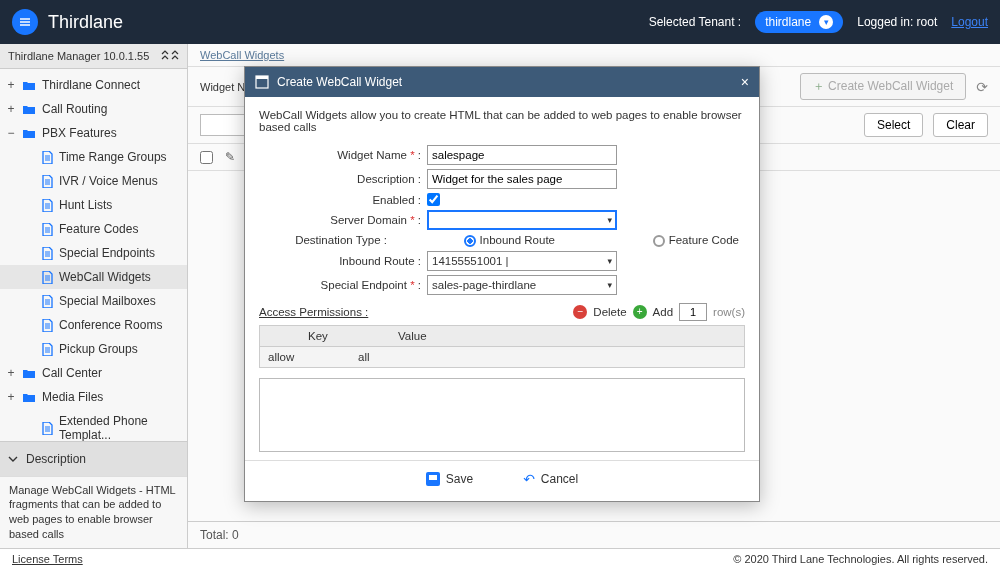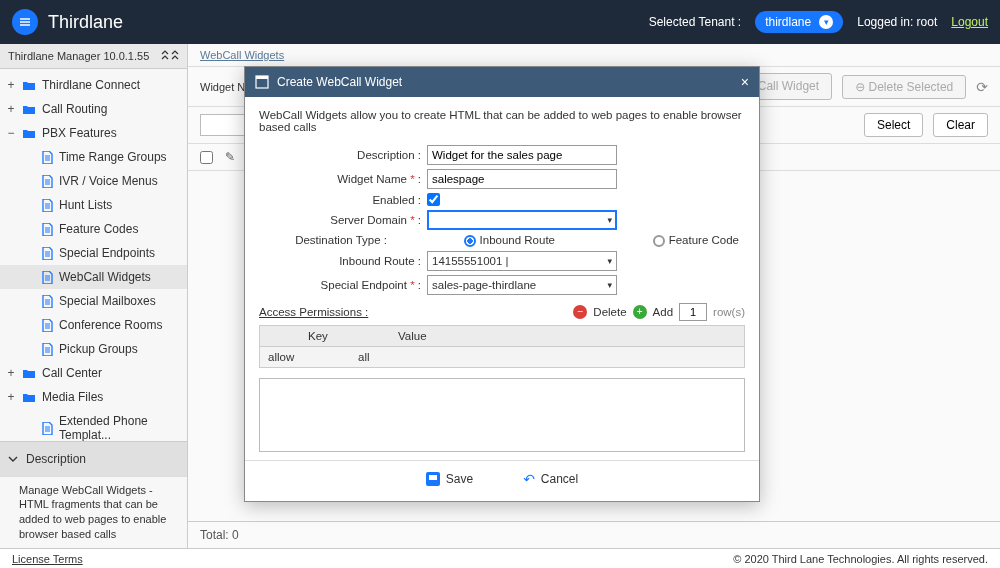--- a/index.html
+++ b/index.html
@@ -5,35 +5,35 @@
 * { box-sizing: border-box; margin: 0; padding: 0; }
 body { font-family: Arial, Helvetica, sans-serif; font-size: 12px; color: #333; background: #f0f0f0; width: 1000px; height: 568px; overflow: hidden; position: relative; }
 
 .topbar { background: #1e2a3a; color: #fff; height: 44px; display: flex; align-items: center; padding: 0 12px; }
 .logo-circle { width: 26px; height: 26px; border-radius: 50%; background: #1976ff; display: flex; align-items: center; justify-content: center; margin-right: 10px; color:#fff; font-size:14px; }
 .brand { font-size: 18px; font-weight: 400; flex: 0 0 auto; }
 .top-spacer { flex: 1; }
 .top-right { display: flex; align-items: center; gap: 14px; font-size: 12px; text-align: right; }
 .tenant-pill { background: #1976ff; color: #fff; padding: 4px 10px; border-radius: 14px; display: flex; align-items: center; gap: 8px; }
 .tenant-pill .chev { width: 14px; height: 14px; border-radius: 50%; background: #fff; color: #1976ff; display:flex; align-items:center; justify-content:center; font-size:9px; }
-.top-link { color: #bef264; text-decoration: underline; cursor: pointer; }
+.top-link { color: #3b82f6; text-decoration: underline; cursor: pointer; }
 
 .main { display: flex; height: calc(568px - 44px - 20px); }
 .sidebar { width: 188px; background: #f7f7f7; border-right: 1px solid #ccc; display:flex; flex-direction:column; }
 .sidebar-header { background: #e9e9e9; padding: 6px 8px; font-size: 11px; border-bottom:1px solid #ccc; display:flex; align-items:flex-start; justify-content:space-between; }
 .sidebar-header .chevs { display:flex; gap:2px; }
 .tree { flex:1; overflow:auto; padding: 4px 0; }
 .tree-item { display:flex; align-items:center; padding: 5px 6px 5px 18px; font-size: 12px; gap:6px; cursor:pointer; }
 .tree-item.level2 { padding-left: 42px; }
 .tree-item.active { background:#e6e6e6; }
 .expander { width: 10px; text-align:center; color:#555; font-size:12px; margin-left:-12px; }
 .folder-icon { color:#1976ff; }
 .doc-icon { color:#1976ff; }
 .desc-header { background:#e0e0e0; border-top:1px solid #ccc; padding:10px 8px; font-size:12px; display:flex; align-items:center; gap:8px; }
-.desc-body { padding:6px 19px; font-size:11px; line-height:1.35; border-top:1px solid #ddd; }
+.desc-body { padding:6px 9px; font-size:11px; line-height:1.35; border-top:1px solid #ddd; }
 
 .content { flex:1; position:relative; background:#fafafa; display:flex; flex-direction:column; }
 .crumb { padding:5px 12px; font-size:11px; color:#5a7a9a; border-bottom:1px solid #ddd; text-decoration:underline; }
 .toolbar { display:flex; align-items:center; padding:6px 12px; gap:10px; border-bottom:1px solid #ddd; }
 .toolbar .filter-label { font-size:11px; }
 .toolbar input.search { border:1px solid #bbb; height:22px; width:140px; padding:0 4px; }
 .toolbar .spacer { flex:1; }
 .btn { border:1px solid #bbb; background:#fff; padding:4px 12px; border-radius:3px; cursor:pointer; font-size:12px; }
 .btn.disabled { color:#aaa; background:#f5f5f5; }
 .table-head { display:flex; align-items:center; padding:6px 12px; border-bottom:1px solid #ddd; gap:12px; }
@@ -285,21 +285,20 @@
     </div>
     <div class="desc-body">Manage WebCall Widgets - HTML fragments that can be added to web pages to enable browser based calls</div>
   </div>
 
   <div class="content">
     <div class="crumb">WebCall Widgets</div>
     <div class="toolbar">
       <span class="filter-label">Widget Na</span>
       <div class="spacer"></div>
       <button class="btn disabled"><span style="color:#8a8">＋ </span><span>Create WebCall Widget</span></button>
-      <button class="btn disabled"><span style="color:#aaa">⊖ </span><span>Delete Selected</span></button>
       <span style="color:#888;font-size:14px;cursor:pointer">⟳</span>
     </div>
     <div class="toolbar" style="border-bottom:1px solid #ddd;">
       <input class="search" style="">
       <div class="spacer"></div>
       <button class="btn">Select</button>
       <button class="btn">Clear</button>
     </div>
     <div class="table-head">
       <input type="checkbox" style="">
@@ -323,26 +322,26 @@
           <rect x="1" y="1" width="12" height="3" fill="#fff"></rect>
         </svg>
     </span>
     <span>Create WebCall Widget</span>
     <span class="close">×</span>
   </div>
   <div class="modal-body">
     <div class="modal-intro">WebCall Widgets allow you to create HTML that can be added to web pages to enable browser based calls</div>
 
     <div class="form-row">
+      <label><span>Widget Name</span> <span class="req">*</span> :</label>
+      <input class="text-input" value="salespage" style="">
+    </div>
+    <div class="form-row">
       <label>Description :</label>
       <input class="text-input" value="Widget for the sales page" style="">
-    </div>
-    <div class="form-row">
-      <label><span>Widget Name</span> <span class="req">*</span> :</label>
-      <input class="text-input" value="salespage" style="">
     </div>
     <div class="form-row">
       <label>Enabled :</label>
       <input type="checkbox" checked="" style="">
     </div>
     <div class="form-row">
       <label><span>Server Domain</span> <span class="req">*</span> :</label>
       <div class="select-input highlight">
           <span></span>
           <span class="caret">▾</span>

